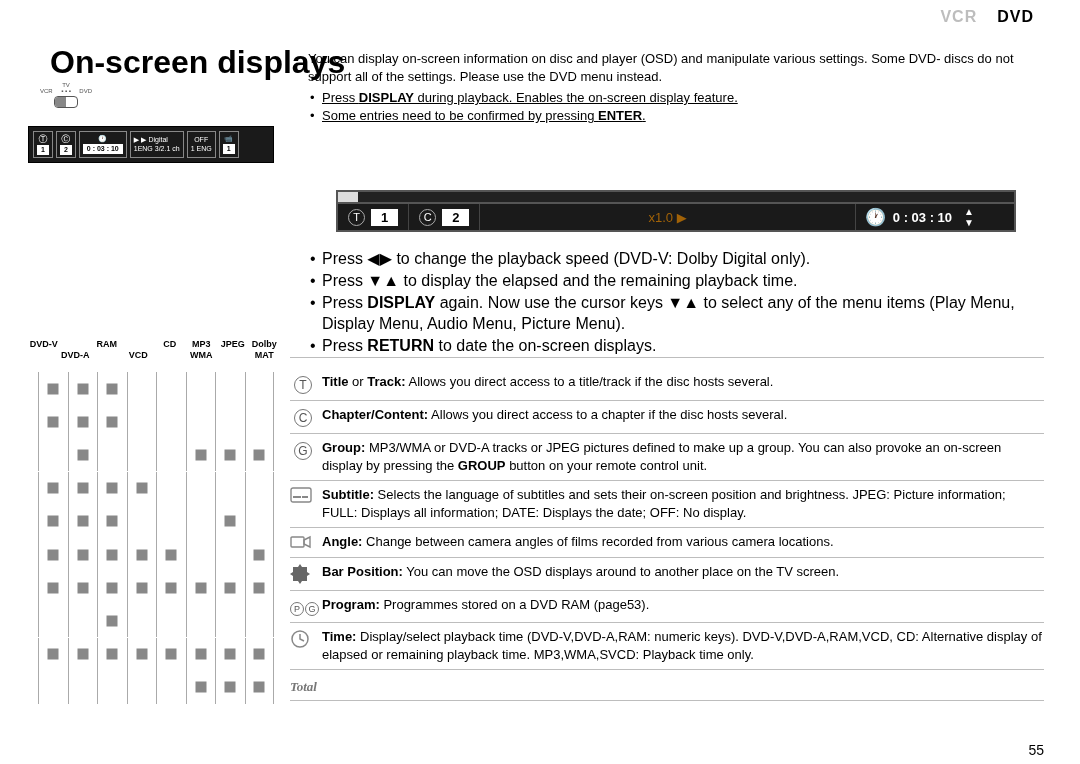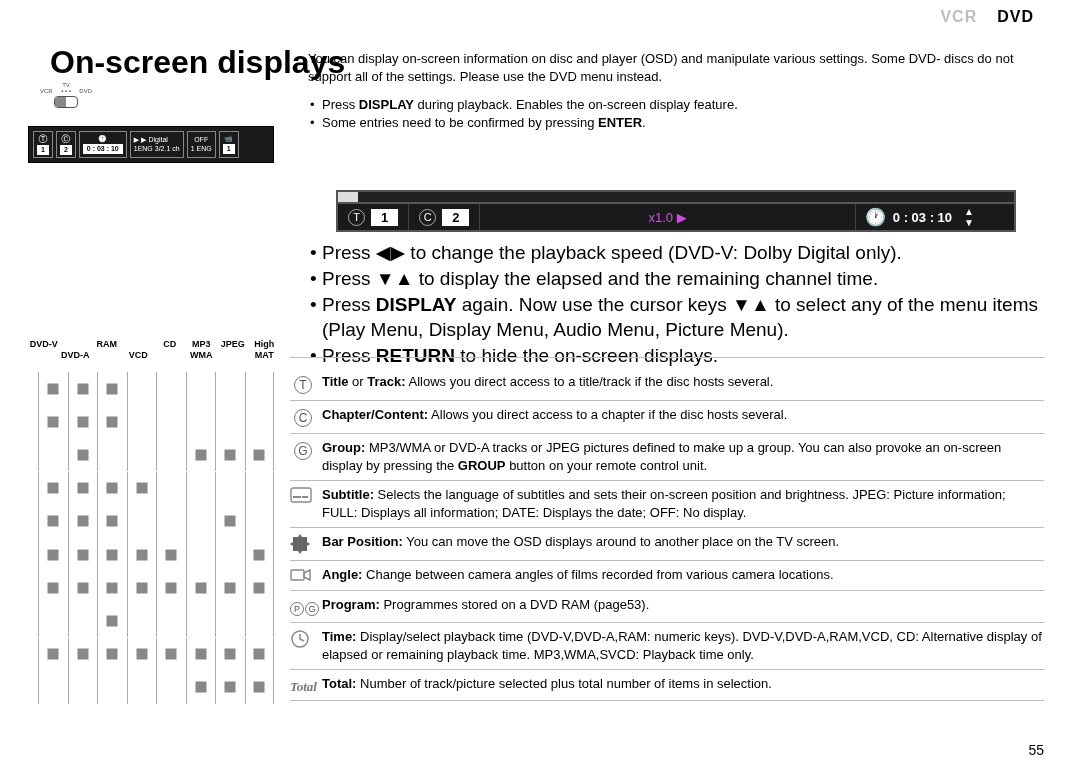--- a/index.html
+++ b/index.html
@@ -48,21 +48,21 @@
 
     
     .intro {
       position: absolute;
       left: 308px;
       top: 50px;
       right: 36px;
       font-size: 13px;
       line-height: 1.36;
     }
-    .intro ul { list-style: none; margin-top: 11px; }
+    .intro ul { list-style: none; margin-top: 4px; text-decoration: underline; }
     .intro li { padding-left: 14px; position: relative; }
     .intro li::before {
       content: "•";
       position: absolute;
       left: 2px;
     }
     .arrow { display: inline-block; font-size: 11px; vertical-align: 0; }
 
     
     .tv-mini {
@@ -158,30 +158,30 @@
     .osd-big .circ {
       display: inline-flex;
       justify-content: center;
       align-items: center;
       width: 17px; height: 17px;
       border: 1.5px solid #aaa;
       border-radius: 50%;
       font-size: 11px;
     }
     .osd-big .clock { font-size: 17px; }
-    .osd-big .speed { color: #d946ef; }
+    .osd-big .speed { color: #a16207; }
     .osd-big .updn { font-size: 10px; margin-left: 6px;}
 
     
     .intro2 {
       position: absolute;
       left: 308px;
-      top: 240px;
+      top: 248px;
       right: 36px;
-      font-size: 19px;
+      font-size: 16px;
       line-height: 1.36;
     }
     .intro2 ul { list-style: none; }
     .intro2 li { padding-left: 14px; position: relative; }
     .intro2 li::before {
       content: "•";
       position: absolute;
       left: 2px;
     }
 
@@ -358,36 +358,36 @@
         <span class="clock">🕐</span>
         <b>0 : 03 : 10</b>
         <span class="updn">▲<br>▼</span>
       </div>
   </div>
 </div>
 
 <div class="intro2">
   <ul>
     <li>Press ◀▶ to change the playback speed (DVD-V: Dolby Digital only).</li>
-    <li>Press ▼▲ to display the elapsed and the remaining channel time.</li>
+    <li>Press ▼▲ to display the elapsed and the remaining playback time.</li>
     <li><span>Press </span><b>DISPLAY</b><span> again. Now use the cursor keys ▼▲ to select any of the menu items (Play Menu, Display Menu, Audio Menu, Picture Menu).</span></li>
-    <li><span>Press </span><b>RETURN</b><span> to hide the on-screen displays.</span></li>
+    <li><span>Press </span><b>RETURN</b><span> to date the on-screen displays.</span></li>
   </ul>
 </div>
 
 <div class="fmt-headers">
   <div class="r" id="fmt-row1">
       <div class="c">DVD-V</div>
       <div class="c"></div>
       <div class="c">RAM</div>
       <div class="c"></div>
       <div class="c">CD</div>
       <div class="c">MP3</div>
       <div class="c">JPEG</div>
-      <div class="c">High</div>
+      <div class="c">Dolby</div>
     </div>
   <div class="r" id="fmt-row2">
       <div class="c"></div>
       <div class="c">DVD-A</div>
       <div class="c"></div>
       <div class="c">VCD</div>
       <div class="c"></div>
       <div class="c">WMA</div>
       <div class="c"></div>
       <div class="c">MAT</div>
@@ -517,51 +517,50 @@
         <svg width="22" height="16" viewBox="0 0 22 16">
           <rect x="1" y="1" width="20" height="14" rx="2" fill="none" stroke="#888" stroke-width="1.4"></rect>
           <rect x="3" y="9" width="8" height="2" fill="#888"></rect>
           <rect x="12" y="9" width="6" height="2" fill="#888"></rect>
         </svg>
       </div>
       <div class="desc-text"><b>Subtitle:</b> Selects the language of subtitles and sets their on-screen position and brightness. JPEG: Picture information; FULL: Displays all information; DATE: Displays the date; OFF: No display.</div>
     </div>
     <div class="desc-row">
       <div class="desc-icon">
+        <svg width="22" height="16" viewBox="0 0 22 16">
+          <rect x="1" y="3" width="13" height="10" rx="1" fill="none" stroke="#888" stroke-width="1.4"></rect>
+          <path d="M14 6 l6 -3 v10 l-6 -3 z" fill="none" stroke="#888" stroke-width="1.4"></path>
+        </svg>
+      </div>
+      <div class="desc-text"><b>Angle:</b> Change between camera angles of films recorded from various camera locations.</div>
+    </div>
+    <div class="desc-row">
+      <div class="desc-icon">
         <svg width="20" height="20" viewBox="0 0 20 20">
           <rect x="3" y="3" width="14" height="14" fill="#666"></rect>
           <path d="M10 0 l2 3 h-4 z M10 20 l-2 -3 h4 z M0 10 l3 -2 v4 z M20 10 l-3 2 v-4 z" fill="#666"></path>
         </svg>
       </div>
       <div class="desc-text"><b>Bar Position:</b> You can move the OSD displays around to another place on the TV screen.</div>
-    </div>
-    <div class="desc-row">
-      <div class="desc-icon">
-        <svg width="22" height="16" viewBox="0 0 22 16">
-          <rect x="1" y="3" width="13" height="10" rx="1" fill="none" stroke="#888" stroke-width="1.4"></rect>
-          <path d="M14 6 l6 -3 v10 l-6 -3 z" fill="none" stroke="#888" stroke-width="1.4"></path>
-        </svg>
-      </div>
-      <div class="desc-text"><b>Angle:</b> Change between camera angles of films recorded from various camera locations.</div>
     </div>
     <div class="desc-row">
       <div class="desc-icon"><span style="display:inline-flex;gap:1px">
           <span style="display:inline-flex;width:14px;height:14px;border:1.5px solid #777;border-radius:50%;justify-content:center;align-items:center;font-size:9px;color:#555">P</span>
           <span style="display:inline-flex;width:14px;height:14px;border:1.5px solid #777;border-radius:50%;justify-content:center;align-items:center;font-size:9px;color:#555">G</span>
         </span></div>
       <div class="desc-text"><b>Program:</b> Programmes stored on a DVD RAM (page53).</div>
     </div>
     <div class="desc-row">
       <div class="desc-icon">
         <svg width="20" height="20" viewBox="0 0 20 20">
           <circle cx="10" cy="10" r="8" fill="none" stroke="#888" stroke-width="1.5"></circle>
           <path d="M10 5 v5 l4 2" fill="none" stroke="#888" stroke-width="1.5"></path>
         </svg>
       </div>
       <div class="desc-text"><b>Time:</b> Display/select playback time (DVD-V,DVD-A,RAM: numeric keys). DVD-V,DVD-A,RAM,VCD, CD: Alternative display of elapsed or remaining playback time. MP3,WMA,SVCD: Playback time only.</div>
     </div>
     <div class="desc-row">
       <div class="desc-icon"><span style="font-family:serif;font-weight:bold;color:#777;font-size:13px;font-style:italic">Total</span></div>
-      <div class="desc-text"><b>Total:</b> Number of track/picture selected plus total number of items in selection.</div>
     </div>
   </div>
 
 <div class="page-number">55</div>
 
 </body></html>

